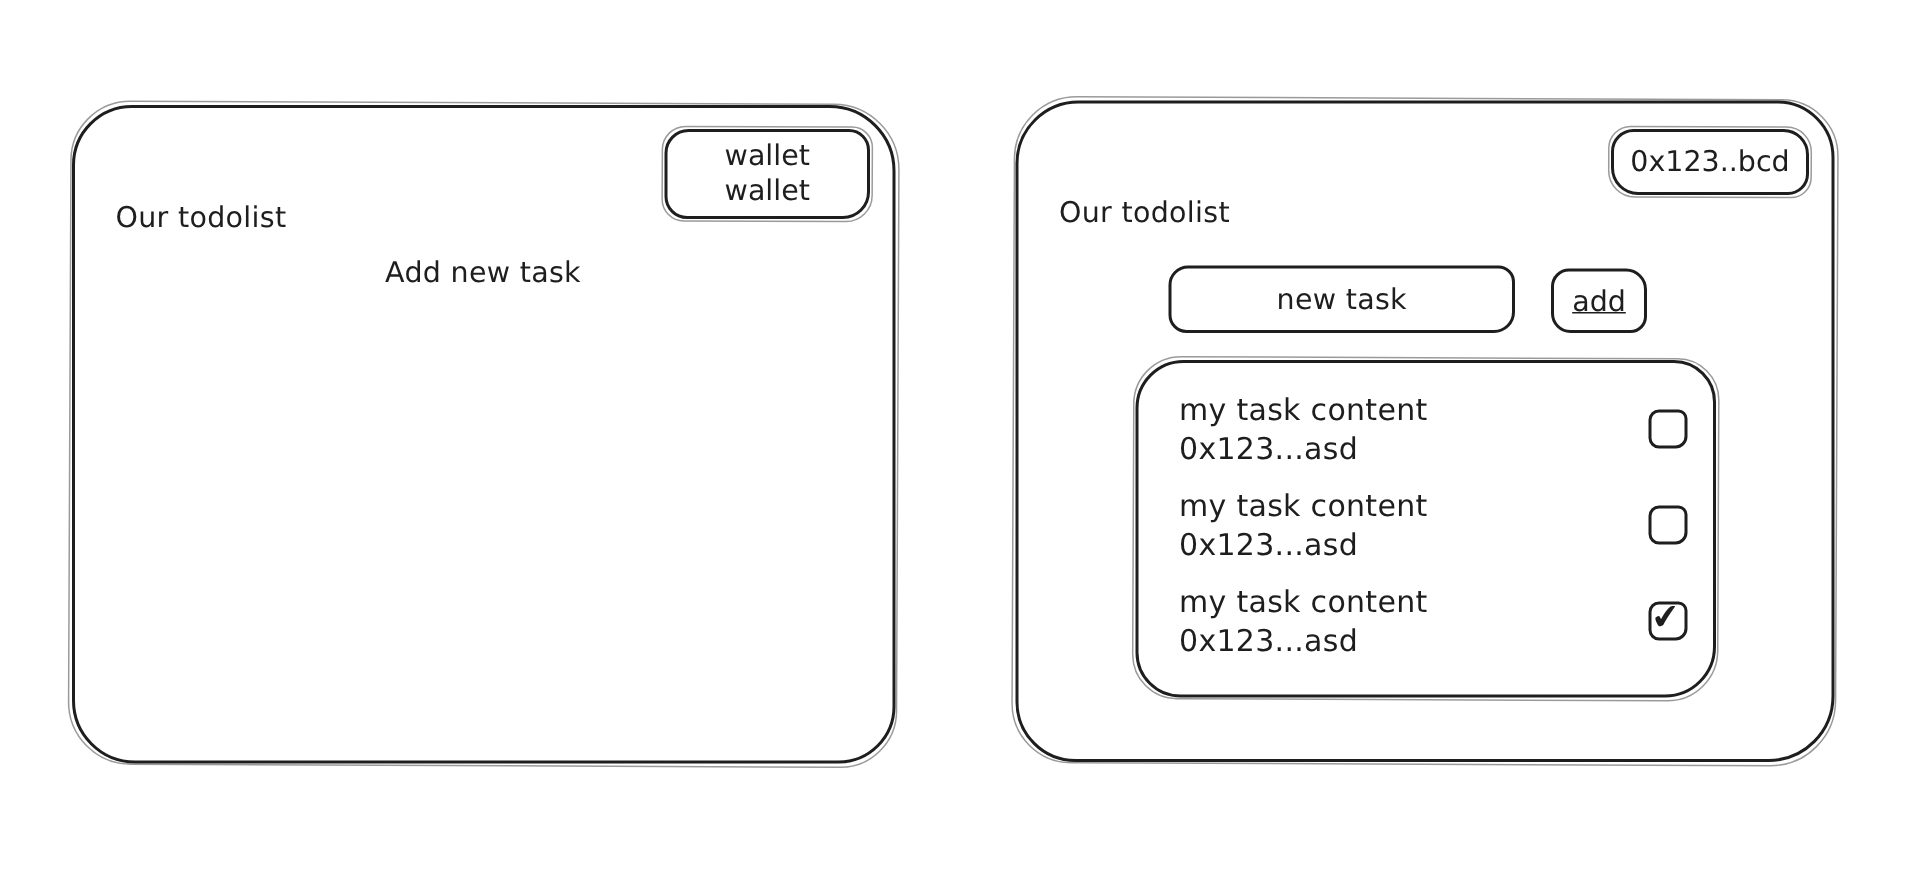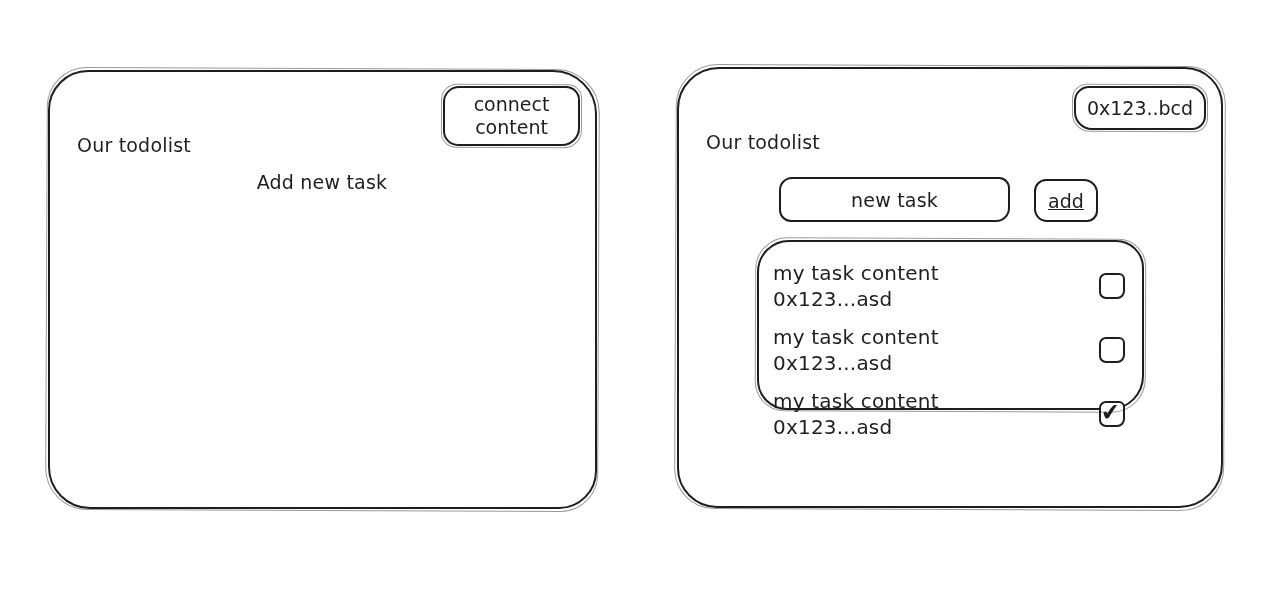--- a/index.html
+++ b/index.html
@@ -66,23 +66,23 @@
     outline:none;
   }
   .add-btn{
     position:absolute;left:355px;top:110px;width:64px;height:43px;
     border:2px solid var(--ink);border-radius:12px 14px 11px 13px;
     background:var(--bg);display:flex;align-items:center;justify-content:center;
     font:inherit;font-size:19px;color:var(--ink);cursor:pointer;text-decoration:underline;
   }
 
   .task-list{
-    position:absolute;left:78px;top:171px;width:387px;height:170px;
+    position:absolute;left:78px;top:171px;width:387px;height:225px;
     border-radius:32px 28px 34px 30px;
-    padding:18px 17px 0 14px;
+    padding:18px 17px 0 27px;
     display:flex;flex-direction:column;
   }
   .task-row{
     display:flex;justify-content:space-between;align-items:center;
     margin-bottom:12px;
   }
   .task-text{font-size:20px;line-height:26px;}
   .checkbox{
     width:26px;height:26px;flex:0 0 26px;
     border:2px solid var(--ink);border-radius:7px 6px 8px 7px;
@@ -95,21 +95,21 @@
     color:var(--ink);
   }
 </style>
 </head>
 <body>
 
 <div class="canvas">
 
   <section class="panel panel-left sketch">
     <div class="panel-title">Our todolist</div>
-    <button class="wallet-btn sketch">connect content</button>
+    <button class="wallet-btn sketch">wallet wallet</button>
     <div class="add-list-box">Add new task</div>
   </section>
 
   <section class="panel panel-right sketch">
     <div class="panel-title">Our todolist</div>
     <button class="address-btn sketch">0x123..bcd</button>
 
     <input class="new-task-input" type="text" value="new task" style="">
     <button class="add-btn">add</button>
 

